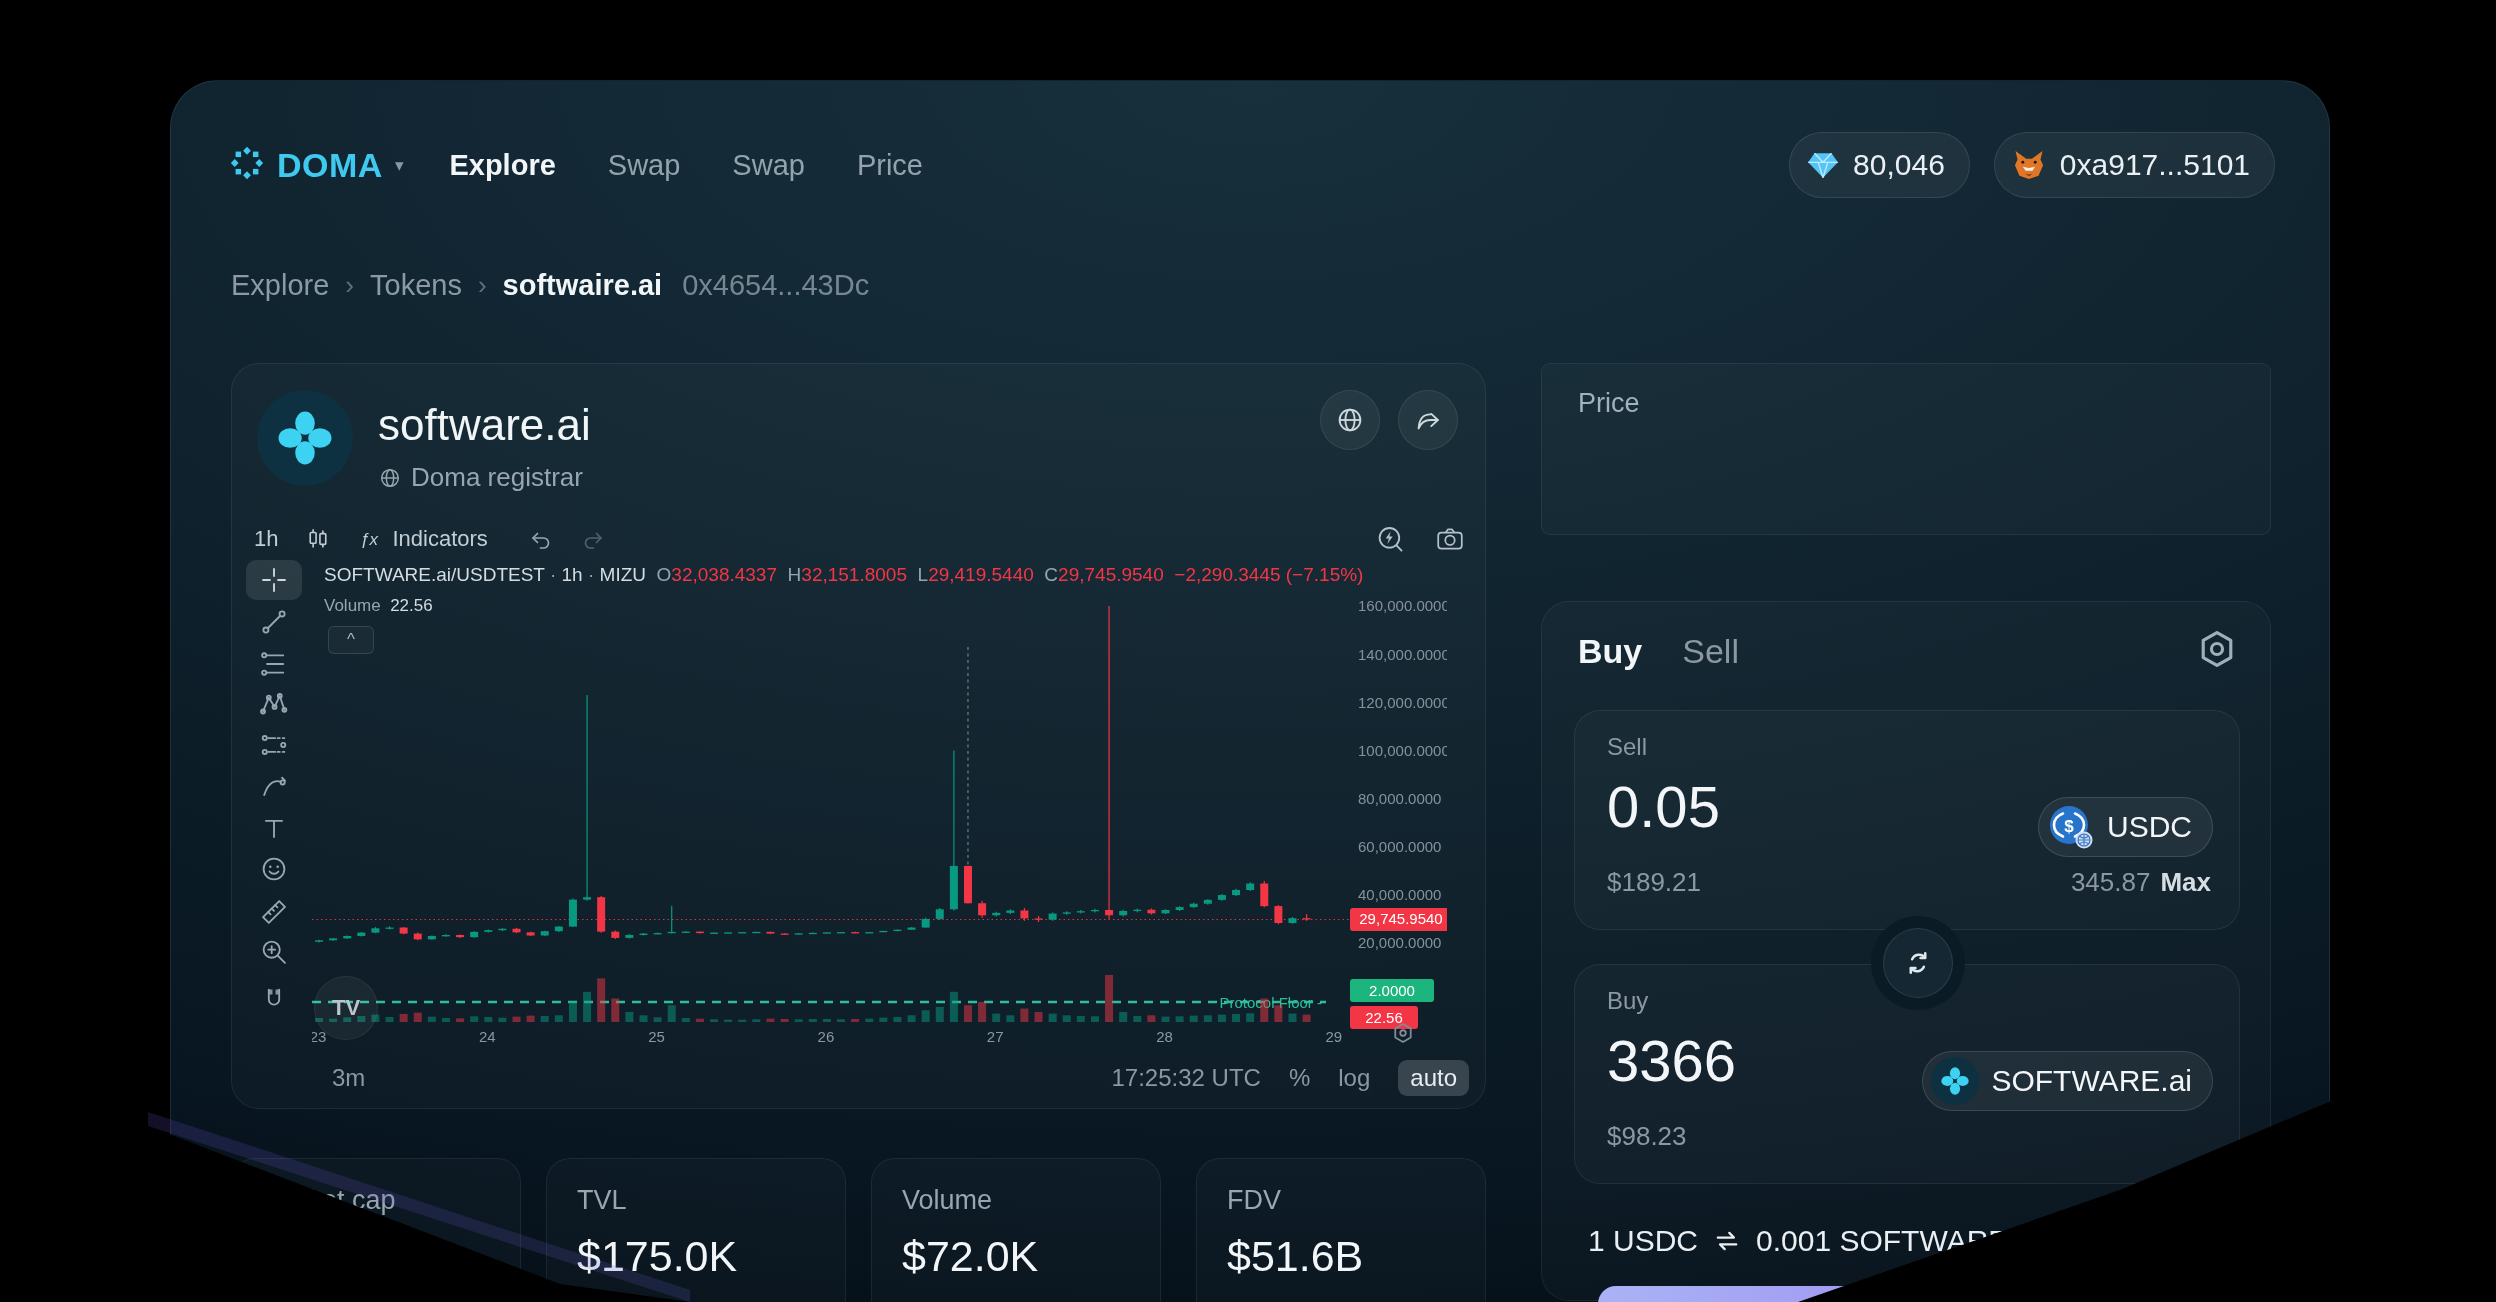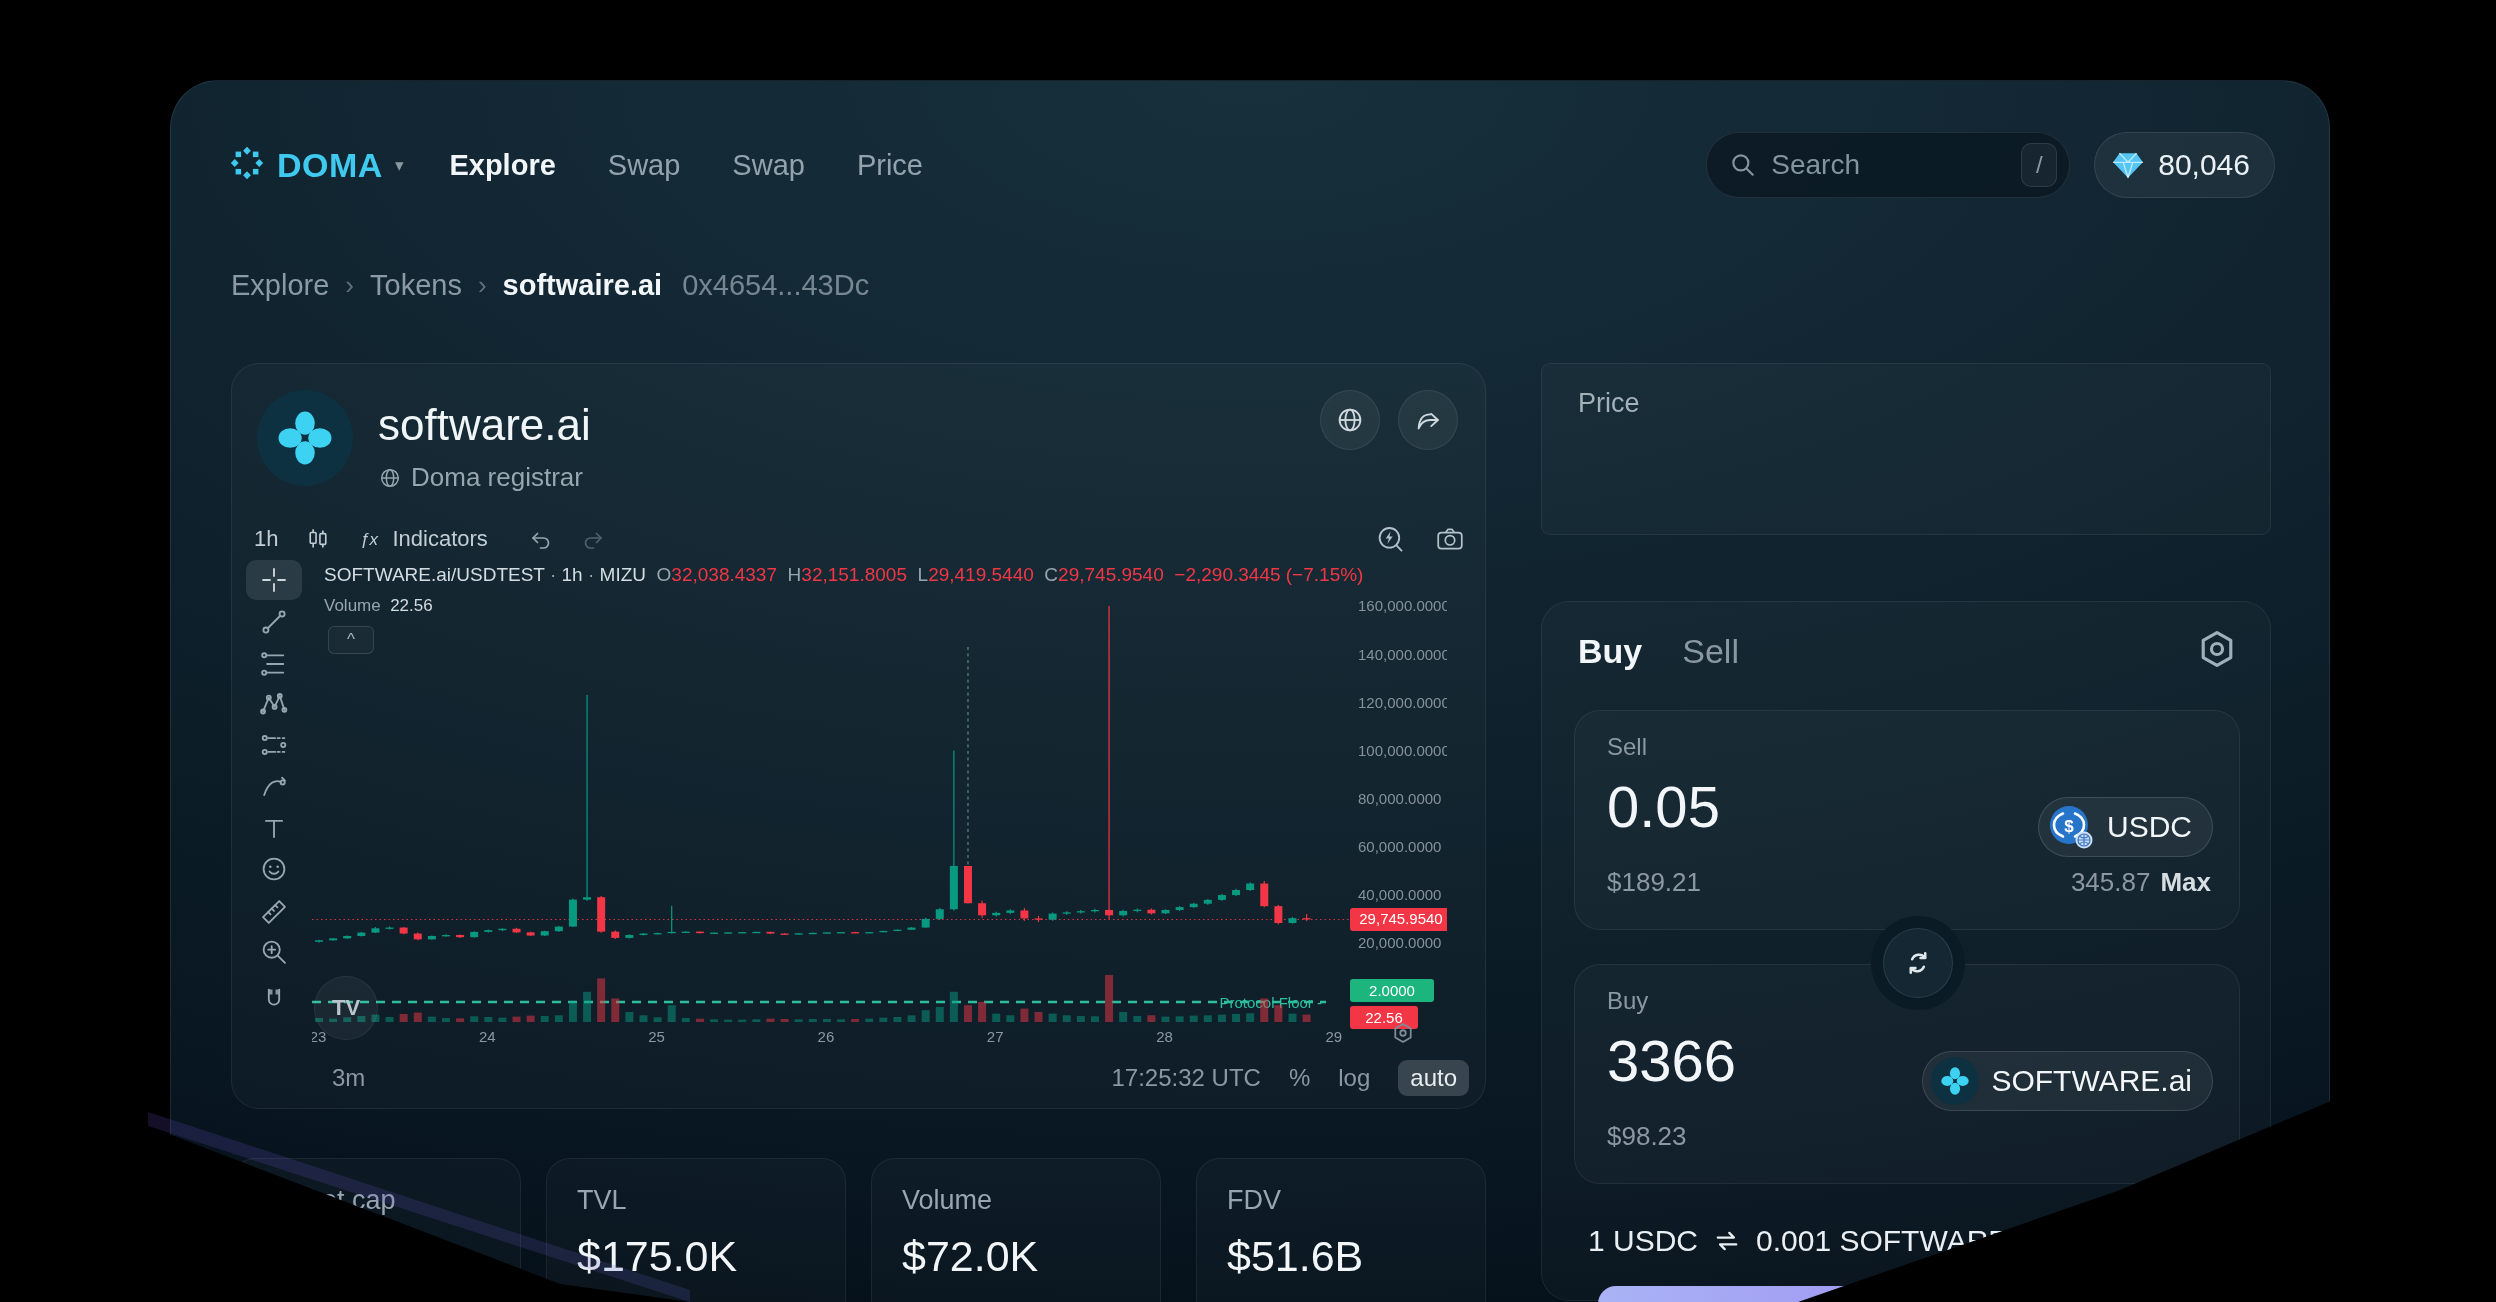--- a/index.html
+++ b/index.html
@@ -149,38 +149,40 @@
       <span class="brand-name">DOMA</span>
       <span class="brand-caret">▾</span>
     </div>
     <div class="nav-links">
         <span class="nav-link active">Explore</span>
         <span class="nav-link">Swap</span>
         <span class="nav-link">Swap</span>
         <span class="nav-link">Price</span>
       </div>
     <div class="nav-right">
-      <div class="searchbox">
-        <span style="margin-right:14px; display:flex;">
-          <svg width="28" height="28" viewBox="0 0 26 26" fill="none" stroke="#84949e" stroke-width="2" stroke-linecap="round">
-            <circle cx="11" cy="11" r="7"></circle>
-              <path d="M16.4 16.4L22 22"></path>
-          </svg>
-        </span>
-        <input placeholder="Search" style="">
-        <span class="slash-chip">/</span>
-      </div>
       <div class="pill">
         <span style="display:flex;">
           <svg width="34" height="34" viewBox="0 0 32 32">
             <path d="M8 5h16l6 8.5L16 28 2 13.5z" fill="#54c5f5"></path>
             <path d="M8 5l8 8.5L24 5M2 13.5h28M16 28l-4.5-14.5M16 28l4.5-14.5" stroke="#bfe9ff" stroke-width="1.3" fill="none"></path>
           </svg>
         </span>
         <span>80,046</span>
+      </div>
+      <div class="pill">
+        <span style="display:flex;">
+          <svg width="36" height="36" viewBox="0 0 32 32">
+            <path fill="#e17726" d="M4 3.5l9.5 7h5L28 3.5l-1.8 7.7 2.3 5-4 9.3-8.5 3-8.5-3-4-9.3 2.3-5z"></path>
+            <path fill="#f5f0ea" d="M10.5 17.5l2.5 3.5h6l2.5-3.5-5.5 1.2z"></path>
+            <path fill="#763d16" d="M12.5 23.5l3.5 2.5 3.5-2.5-3.5 1z"></path>
+            <circle cx="10.5" cy="13.5" r="1.3" fill="#1b1b1b"></circle>
+              <circle cx="21.5" cy="13.5" r="1.3" fill="#1b1b1b"></circle>
+          </svg>
+        </span>
+        <span>0xa917...5101</span>
       </div>
     </div>
   </div>
 
   <div class="breadcrumb">
     <span class="bc-link">Explore</span>
     <span class="bc-sep">›</span>
     <span class="bc-link">Tokens</span>
     <span class="bc-sep">›</span>
     <span class="bc-current">softwaire.ai</span>

